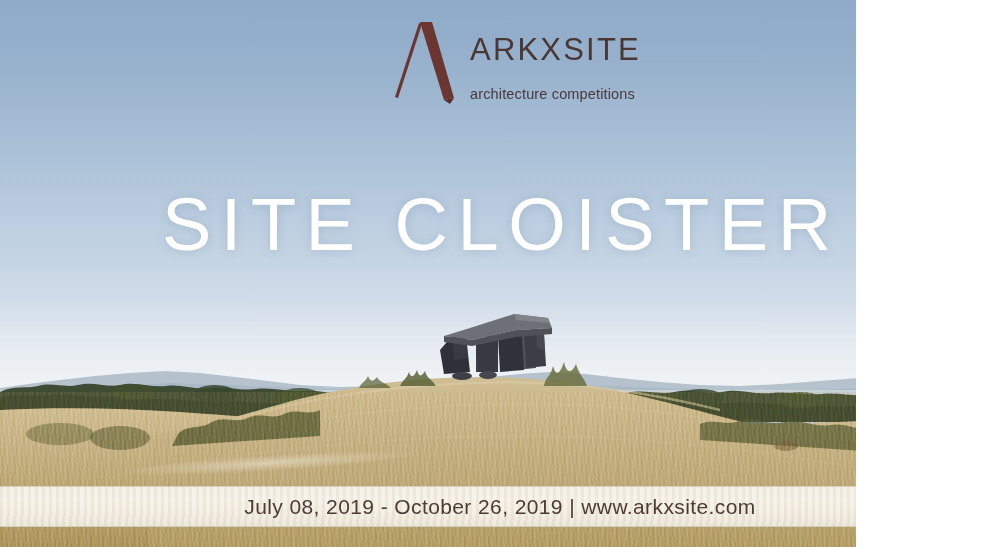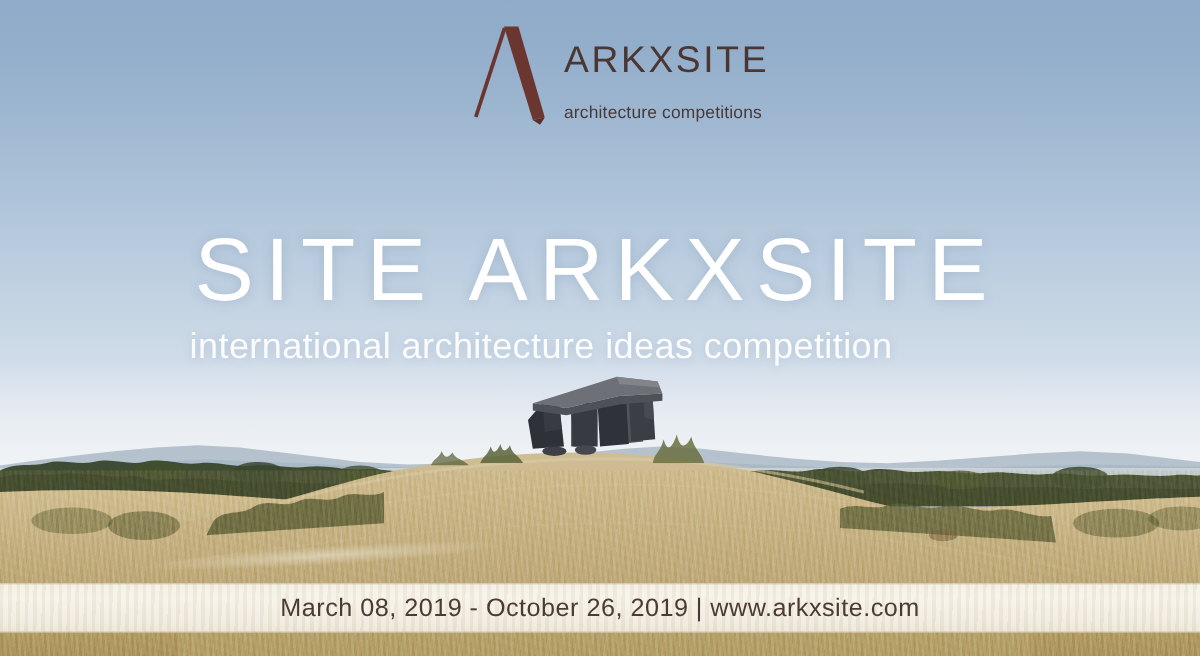--- a/index.html
+++ b/index.html
@@ -5,21 +5,21 @@
   * { margin:0; padding:0; box-sizing:border-box; }
   html, body {
     width:1000px; height:547px;
     font-family:"Liberation Sans", sans-serif;
     background:#ffffff;
     overflow:hidden;
   }
 
   .poster {
     position:relative;
-    width:1000px; height:547px;
+    width:856px; height:547px;
     overflow:hidden;
     background:#b9cde0;
   }
 
   
   .sky {
     position:absolute; left:0; top:0; width:1000px; height:392px;
     background:linear-gradient(to bottom,
       #8fabc9 0%,
       #93aecb 10%,
@@ -258,20 +258,19 @@
 
         <path d="M52,82 L62,80 L58,86 Z" fill="#5c2c28"></path>
       </svg>
     </div>
     <div class="logo-text">
       <div class="logo-title">ARKXSITE</div>
       <div class="logo-sub">architecture competitions</div>
     </div>
   </div>
 
-  <div class="headline">SITE  ARKXSITE</div>
-  <div class="subhead">international architecture ideas competition</div>
+  <div class="headline">SITE  CLOISTER</div>
 
   <div class="footer-band">
-    <div class="footer-text">March 08, 2019 - October 26, 2019 | www.arkxsite.com</div>
+    <div class="footer-text">July 08, 2019 - October 26, 2019 | www.arkxsite.com</div>
   </div>
 
 </div>
 
 </body></html>

